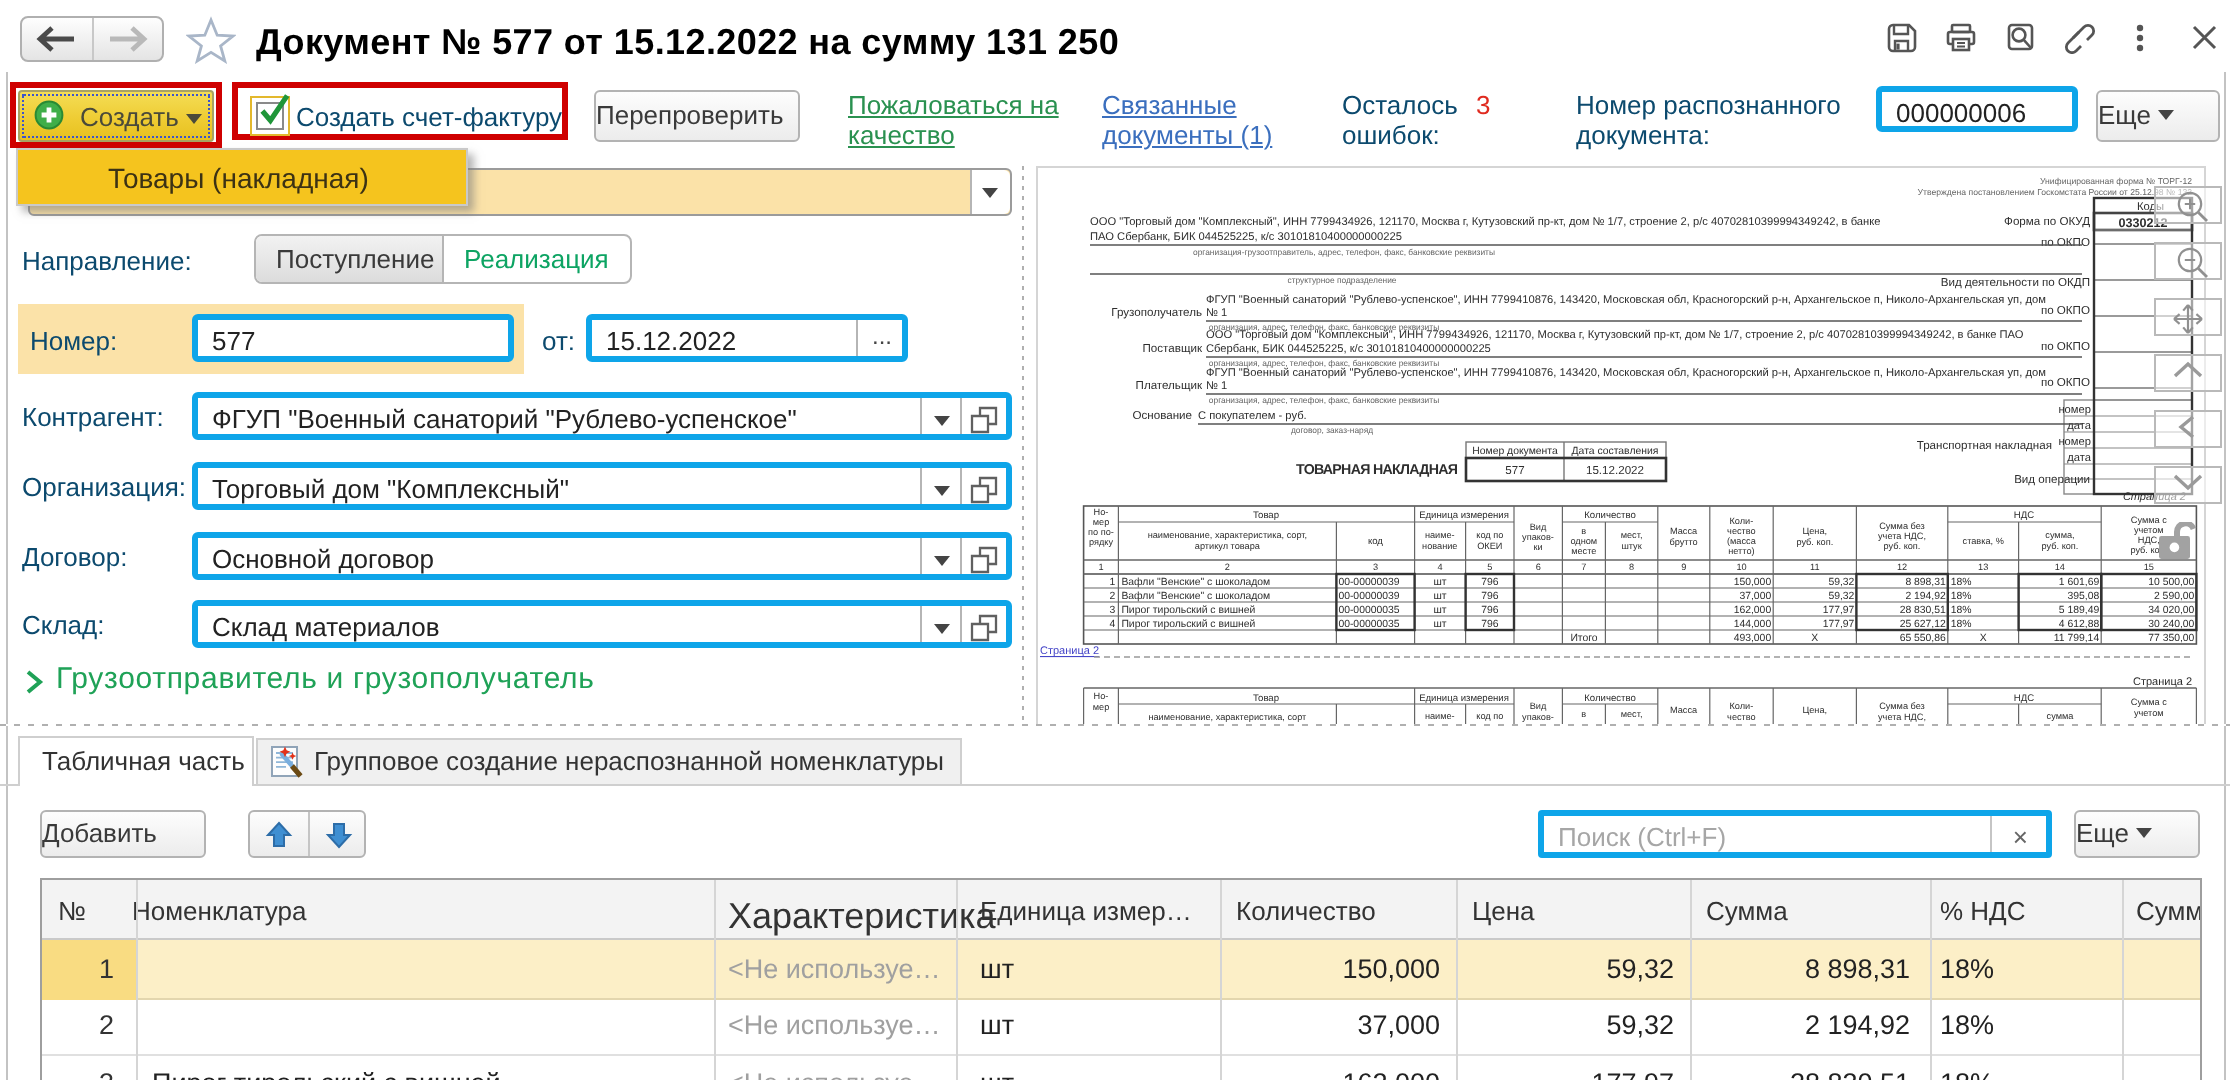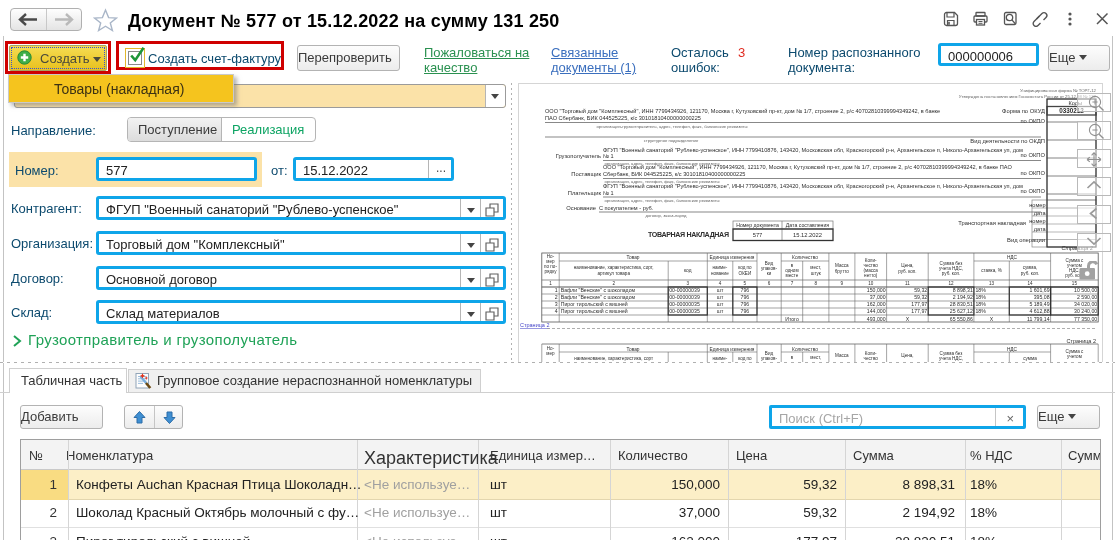--- a/index.html
+++ b/index.html
@@ -510,30 +510,28 @@
   <div class="abs" style="left:47px;top:0;width:1px;height:101px;background:#d5d5d5"></div>
   <div class="abs" style="left:336px;top:0;width:1px;height:101px;background:#d5d5d5"></div>
   <div class="abs" style="left:457px;top:0;width:1px;height:101px;background:#d5d5d5"></div>
   <div class="abs" style="left:589px;top:0;width:1px;height:101px;background:#d5d5d5"></div>
   <div class="abs" style="left:707px;top:0;width:1px;height:101px;background:#d5d5d5"></div>
   <div class="abs" style="left:824px;top:0;width:1px;height:101px;background:#d5d5d5"></div>
   <div class="abs" style="left:944px;top:0;width:1px;height:101px;background:#d5d5d5"></div>
   <div class="abs" style="left:1040px;top:0;width:1px;height:101px;background:#d5d5d5"></div>
 
   <div class="abs" style="right:1043px;top:37px;font-size:13.5px;color:#333">1</div>
-  <div class="abs" style="left:55px;top:37px;font-size:13.5px;color:#222;white-space:nowrap">Конфеты Auchan Красная Птица Шоколадн…</div>
   <div class="abs" style="left:343px;top:37px;font-size:13.5px;color:#a0a0a0">&lt;Не используе…</div>
   <div class="abs" style="left:469px;top:37px;font-size:13.5px;color:#222">шт</div>
   <div class="abs" style="right:380px;top:37px;font-size:13.5px;color:#222">150,000</div>
   <div class="abs" style="right:263px;top:37px;font-size:13.5px;color:#222">59,32</div>
   <div class="abs" style="right:145px;top:37px;font-size:13.5px;color:#222">8 898,31</div>
   <div class="abs" style="left:949px;top:37px;font-size:13.5px;color:#222">18%</div>
 
   <div class="abs" style="right:1043px;top:65px;font-size:13.5px;color:#333">2</div>
-  <div class="abs" style="left:55px;top:65px;font-size:13.5px;color:#222;white-space:nowrap">Шоколад Красный Октябрь молочный с фу…</div>
   <div class="abs" style="left:343px;top:65px;font-size:13.5px;color:#a0a0a0">&lt;Не используе…</div>
   <div class="abs" style="left:469px;top:65px;font-size:13.5px;color:#222">шт</div>
   <div class="abs" style="right:380px;top:65px;font-size:13.5px;color:#222">37,000</div>
   <div class="abs" style="right:263px;top:65px;font-size:13.5px;color:#222">59,32</div>
   <div class="abs" style="right:145px;top:65px;font-size:13.5px;color:#222">2 194,92</div>
   <div class="abs" style="left:949px;top:65px;font-size:13.5px;color:#222">18%</div>
 
   <div class="abs" style="right:1043px;top:94px;font-size:13.5px;color:#333">3</div>
   <div class="abs" style="left:55px;top:94px;font-size:13.5px;color:#222;white-space:nowrap">Пирог тирольский с вишней</div>
   <div class="abs" style="left:343px;top:94px;font-size:13.5px;color:#a0a0a0">&lt;Не используе…</div>

